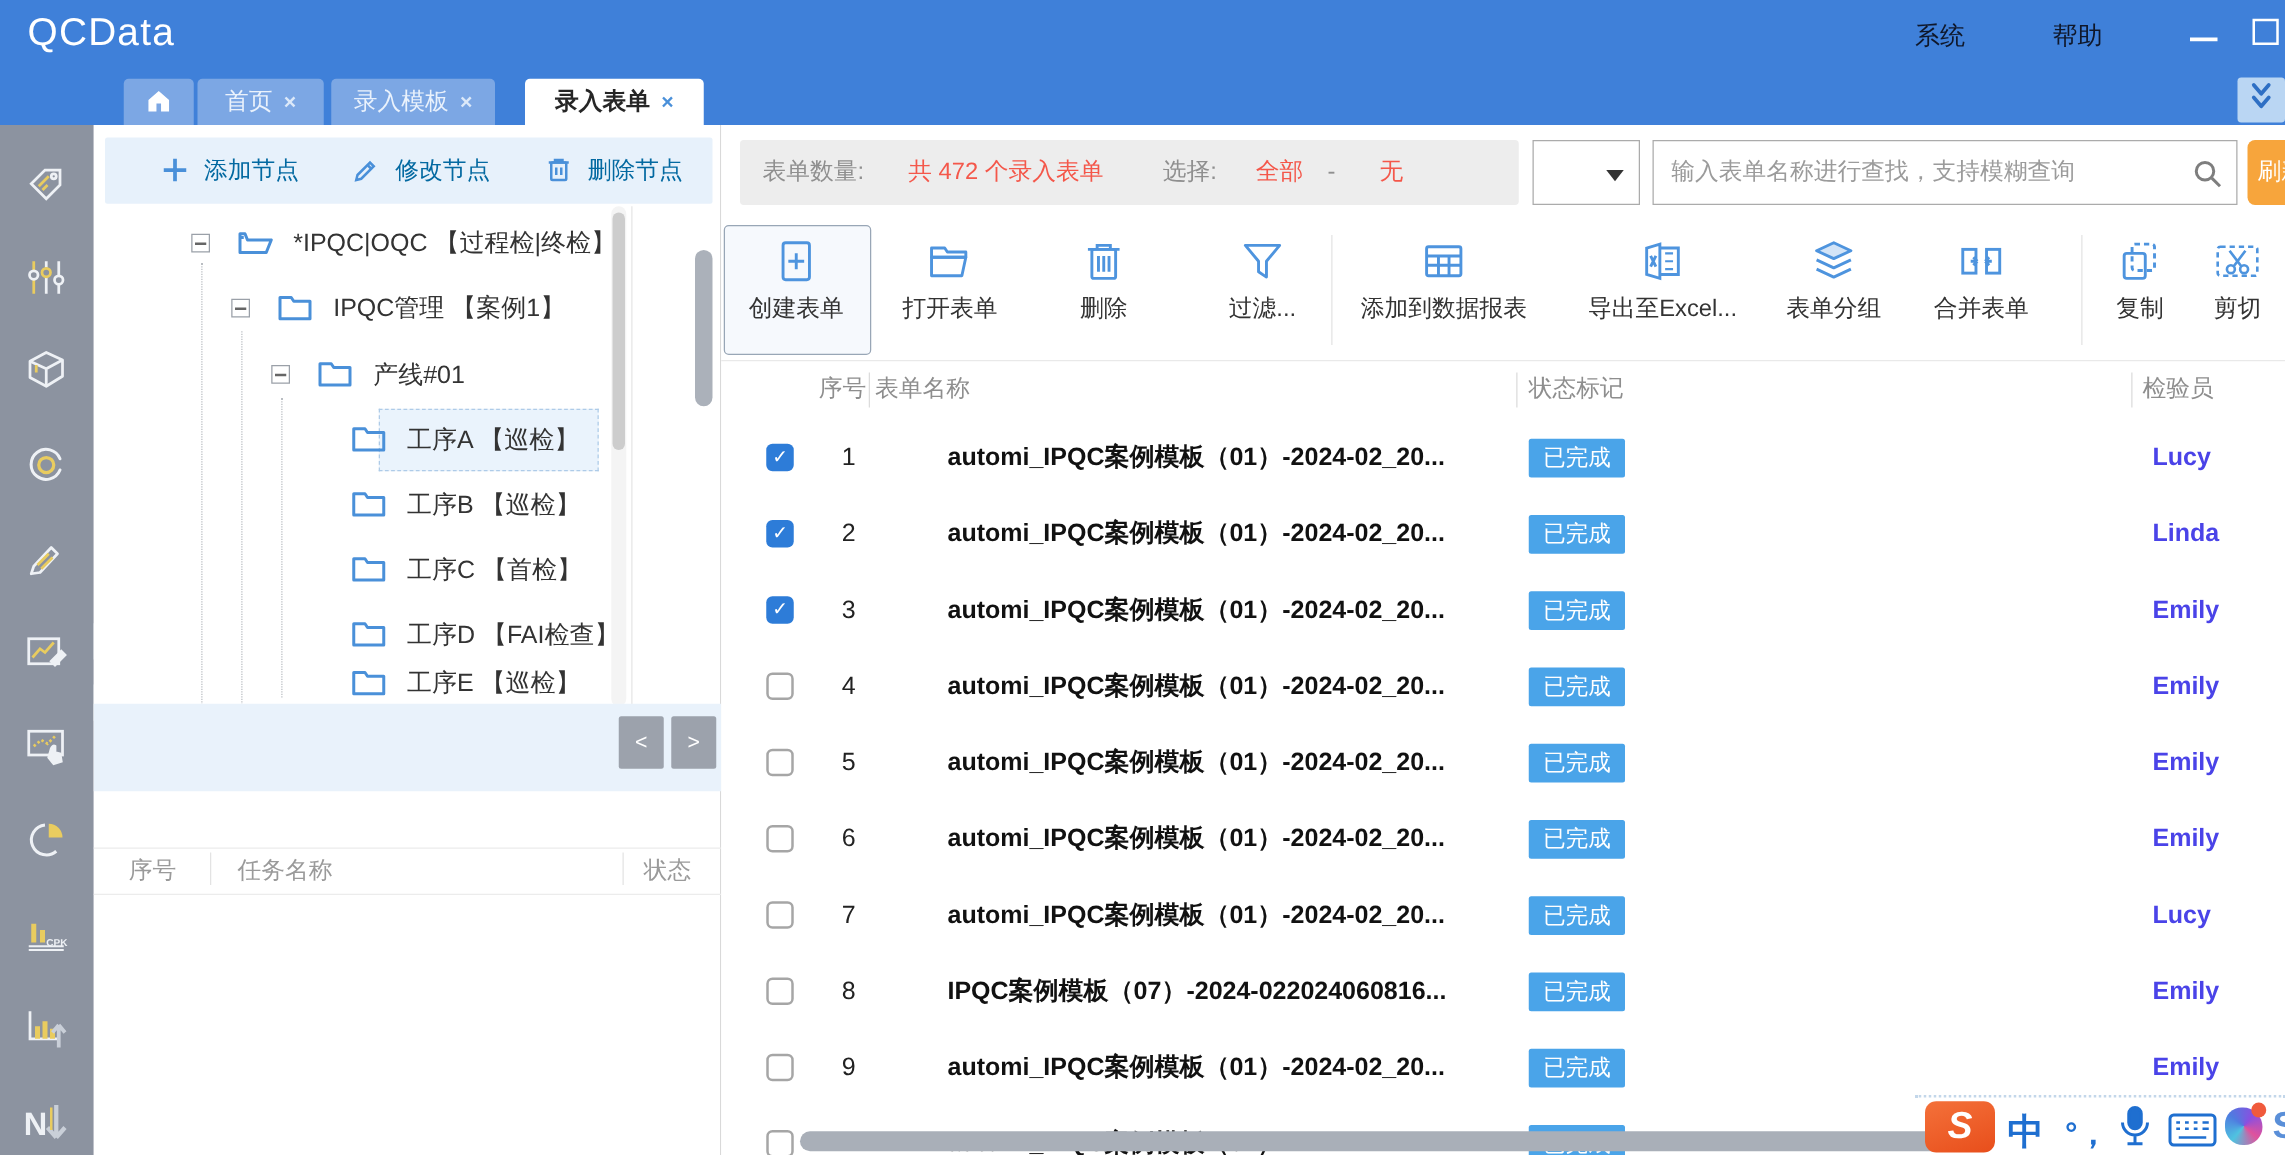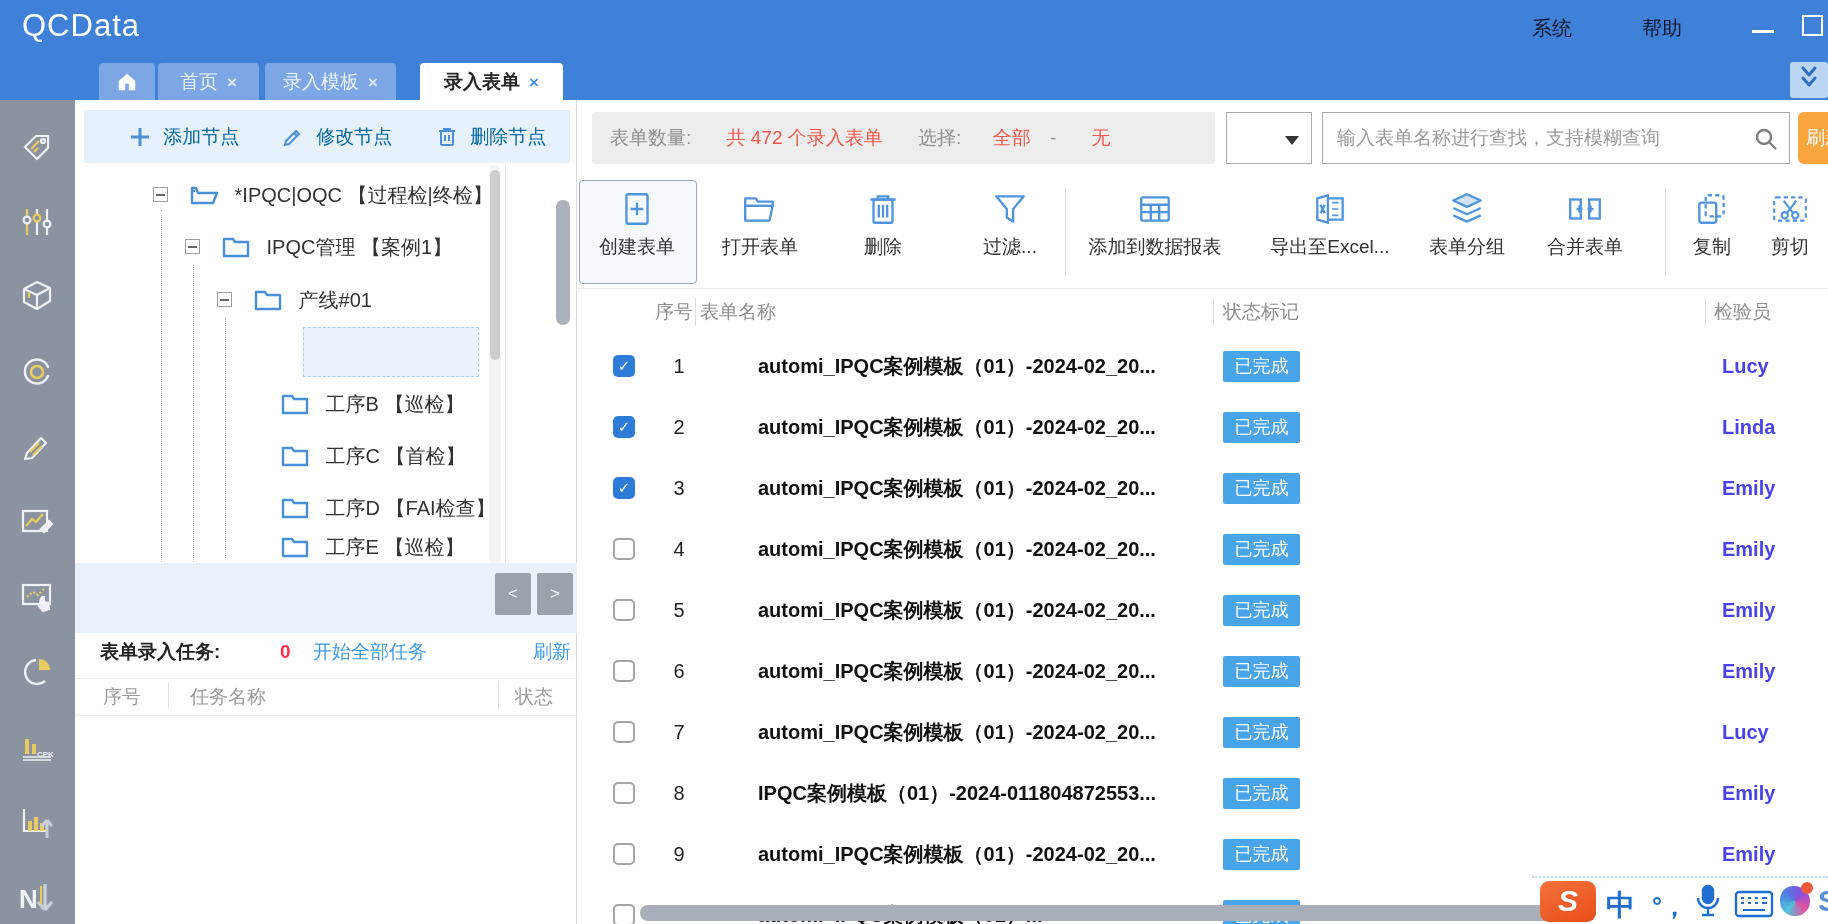--- a/index.html
+++ b/index.html
@@ -261,20 +261,26 @@
         </svg></span>
     <span>IPQC管理 【案例1】</span>
   </div>
   <div class="trow" style="left:142px;top:175px;">
     <span class="exp" style="left:0;"></span>
     <span style="margin-left:36px;"><svg width="30" height="24" viewBox="0 0 30 24" fill="none" stroke="#4A90D9" stroke-width="2.4" stroke-linejoin="round">
           <path d="M3 4 H12 L14 7 H27 V21 H3 Z"></path>
         </svg></span>
     <span>产线#01</span>
   </div>
+  <div class="trow" style="left:205px;top:227px;">
+    <span><svg width="30" height="24" viewBox="0 0 30 24" fill="none" stroke="#4A90D9" stroke-width="2.4" stroke-linejoin="round">
+          <path d="M3 4 H12 L14 7 H27 V21 H3 Z"></path>
+        </svg></span>
+    <span>工序A 【巡检】</span>
+  </div>
   <div class="trow" style="left:205px;top:279px;">
     <span><svg width="30" height="24" viewBox="0 0 30 24" fill="none" stroke="#4A90D9" stroke-width="2.4" stroke-linejoin="round">
           <path d="M3 4 H12 L14 7 H27 V21 H3 Z"></path>
         </svg></span>
     <span>工序B 【巡检】</span>
   </div>
   <div class="trow" style="left:205px;top:331px;">
     <span><svg width="30" height="24" viewBox="0 0 30 24" fill="none" stroke="#4A90D9" stroke-width="2.4" stroke-linejoin="round">
           <path d="M3 4 H12 L14 7 H27 V21 H3 Z"></path>
         </svg></span>
@@ -294,41 +300,35 @@
   </div>
 
   <div class="vline-tree"></div>
   <div class="tscroll"></div>
   <div class="tthumb"></div>
 
   <div class="searcharea dotted"></div>
   <div class="navbtn" style="left:420px;">&lt;</div>
   <div class="navbtn" style="left:462px;">&gt;</div>
 
-  <div class="taskline">
-    <span style="position:absolute;left:25px;font-weight:bold;color:#222;">表单录入任务:</span>
-    <span style="position:absolute;left:205px;color:#FF2D45;font-weight:bold;">0</span>
-    <span style="position:absolute;left:238px;color:#3D9BE9;">开始全部任务</span>
-    <span style="position:absolute;left:458px;color:#3D9BE9;">刷新</span>
-  </div>
   <div class="theader">
     <span style="position:absolute;left:28px;">序号</span>
     <span style="position:absolute;left:115px;">任务名称</span>
     <span style="position:absolute;left:440px;">状态</span>
   </div>
   <div class="thdiv" style="left:93px;"></div>
   <div class="thdiv" style="left:423px;"></div>
 </div>
 
 <div class="main">
 
   <div class="graybox dotted">
     <span class="lbl">表单数量:</span>
     <span class="red" style="margin-left:30px;">共 472 个录入表单</span>
-    <span class="lbl" style="margin-left:30px;">选择:</span>
+    <span class="lbl" style="margin-left:42px;">选择:</span>
     <span class="red" style="margin-left:26px;">全部</span>
     <span class="lbl" style="margin-left:14px;">-</span>
     <span class="red" style="margin-left:30px;">无</span>
   </div>
   <div class="ddown">
       <span class="caret"></span>
     </div>
   <input class="fsearch" placeholder="输入表单名称进行查找，支持模糊查询" style="">
   <span class="magwrap">
     <svg width="26" height="26" viewBox="0 0 26 26" fill="none" stroke="#7E7E7E" stroke-width="2.4">
@@ -475,21 +475,21 @@
   <div class="grow" style="top:602px;">
     <span class="cb off"></span>
     <span class="gno">7</span>
     <span class="gnm">automi_IPQC案例模板（01）-2024-02_20...</span>
     <span class="bdg">已完成</span>
     <span class="insp">Lucy</span>
   </div>
   <div class="grow" style="top:663px;">
     <span class="cb off"></span>
     <span class="gno">8</span>
-    <span class="gnm">IPQC案例模板（01）-2024-011804872553...</span>
+    <span class="gnm">IPQC案例模板（07）-2024-022024060816...</span>
     <span class="bdg">已完成</span>
     <span class="insp">Emily</span>
   </div>
   <div class="grow" style="top:724px;">
     <span class="cb off"></span>
     <span class="gno">9</span>
     <span class="gnm">automi_IPQC案例模板（01）-2024-02_20...</span>
     <span class="bdg">已完成</span>
     <span class="insp">Emily</span>
   </div>

